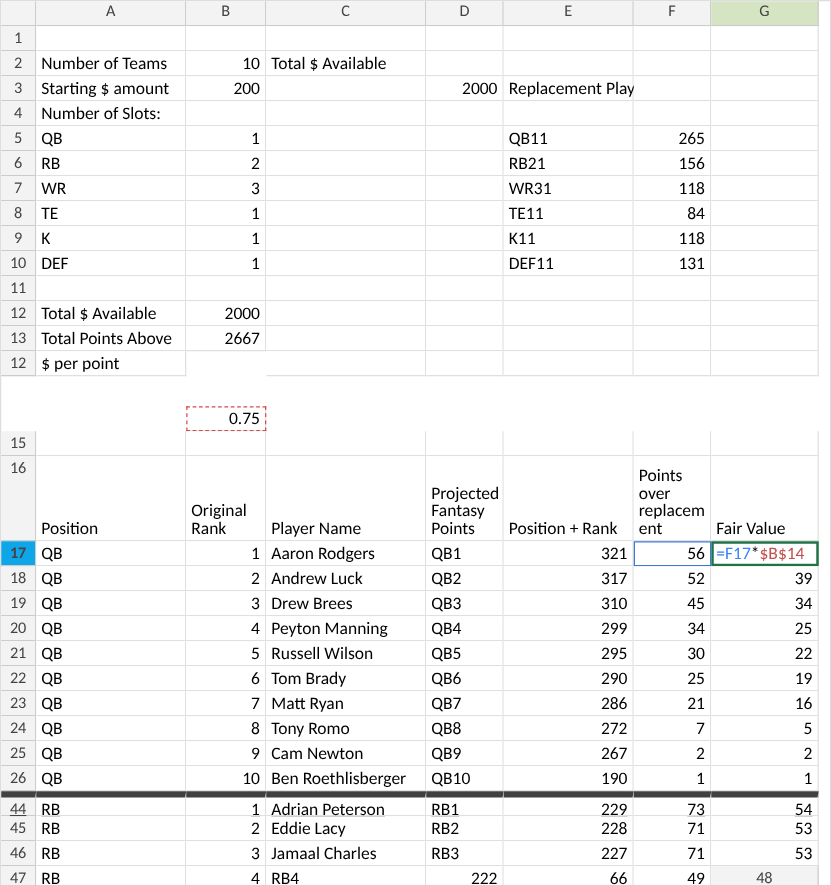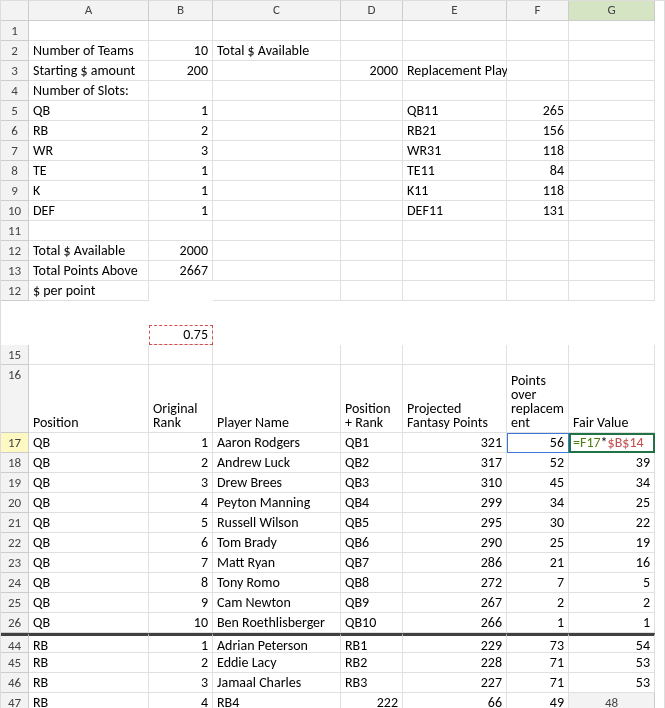--- a/index.html
+++ b/index.html
@@ -46,21 +46,22 @@
     text-align: center;
     color: #444;
     font-size: 13px;
     border-right: 1px solid #ccc;
     border-bottom: 1px solid #ccc;
   }
   .hcell.sel {
     background: #d5e5c4;
   }
   .rowhead.sel {
-    background: #fef9c3;
+    background: #0ea5e9;
+    font-weight: bold;
   }
   .num { text-align: right; }
   .txt { text-align: left; }
   .wrap {
     white-space: normal;
     line-height: 14px;
     font-size: 14px;
     display: flex;
     align-items: flex-end;
     height: 100%;
@@ -74,28 +75,28 @@
   }
   .trace-blue {
     outline: 1px solid #3b78d8;
     outline-offset: -1px;
   }
   .active {
     outline: 2px solid #217346;
     outline-offset: -2px;
     background: #fff;
   }
-  .formula .f1 { color: #4d7c0f; }
+  .formula .f1 { color: #3b82f6; }
   .formula .f2 { color: #c0504d; margin-top: 18px; }
   .corner {
     background: #f3f3f3;
     border-right: 1px solid #ccc;
     border-bottom: 1px solid #ccc;
   }
-  .bt { border-top: 3px solid #404040; }
+  .bt { border-top: 5px solid #404040; text-decoration: underline; }
 </style>
 </head>
 <body>
 
 <div class="sheet" id="sheet">
     <div class="corner"></div>
     <div class="hcell">A</div>
     <div class="hcell">B</div>
     <div class="hcell">C</div>
     <div class="hcell">D</div>
@@ -219,22 +220,22 @@
     <div class="cell num"></div>
     <div class="cell txt"></div>
     <div class="cell txt"></div>
     <div class="cell txt"></div>
     <div class="cell num"></div>
     <div class="cell num"></div>
     <div class="cell rowhead row16">16</div>
     <div class="cell row16 txt wrap">Position</div>
     <div class="cell row16 txt wrap">Original Rank</div>
     <div class="cell row16 txt wrap">Player Name</div>
+    <div class="cell row16 txt wrap">Projected Fantasy Points</div>
     <div class="cell row16 txt wrap">Position + Rank</div>
-    <div class="cell row16 txt wrap">Projected Fantasy Points</div>
     <div class="cell row16 txt wrap">Points over replacem ent</div>
     <div class="cell row16 txt wrap">Fair Value</div>
     <div class="cell rowhead sel">17</div>
     <div class="cell txt">QB</div>
     <div class="cell num">1</div>
     <div class="cell txt">Aaron Rodgers</div>
     <div class="cell txt">QB1</div>
     <div class="cell num">321</div>
     <div class="cell num trace-blue">56</div>
     <div class="cell active formula txt"><span class="f1">=F17</span>*<span class="f2">$B$14</span></div>
@@ -300,21 +301,21 @@
     <div class="cell txt">Cam Newton</div>
     <div class="cell txt">QB9</div>
     <div class="cell num">267</div>
     <div class="cell num">2</div>
     <div class="cell num">2</div>
     <div class="cell rowhead">26</div>
     <div class="cell txt">QB</div>
     <div class="cell num">10</div>
     <div class="cell txt">Ben Roethlisberger</div>
     <div class="cell txt">QB10</div>
-    <div class="cell num">266</div>
+    <div class="cell num">190</div>
     <div class="cell num">1</div>
     <div class="cell num">1</div>
     <div class="cell rowhead bt">44</div>
     <div class="cell bt txt">RB</div>
     <div class="cell bt num">1</div>
     <div class="cell bt txt">Adrian Peterson</div>
     <div class="cell bt txt">RB1</div>
     <div class="cell bt num">229</div>
     <div class="cell bt num">73</div>
     <div class="cell bt num">54</div>

